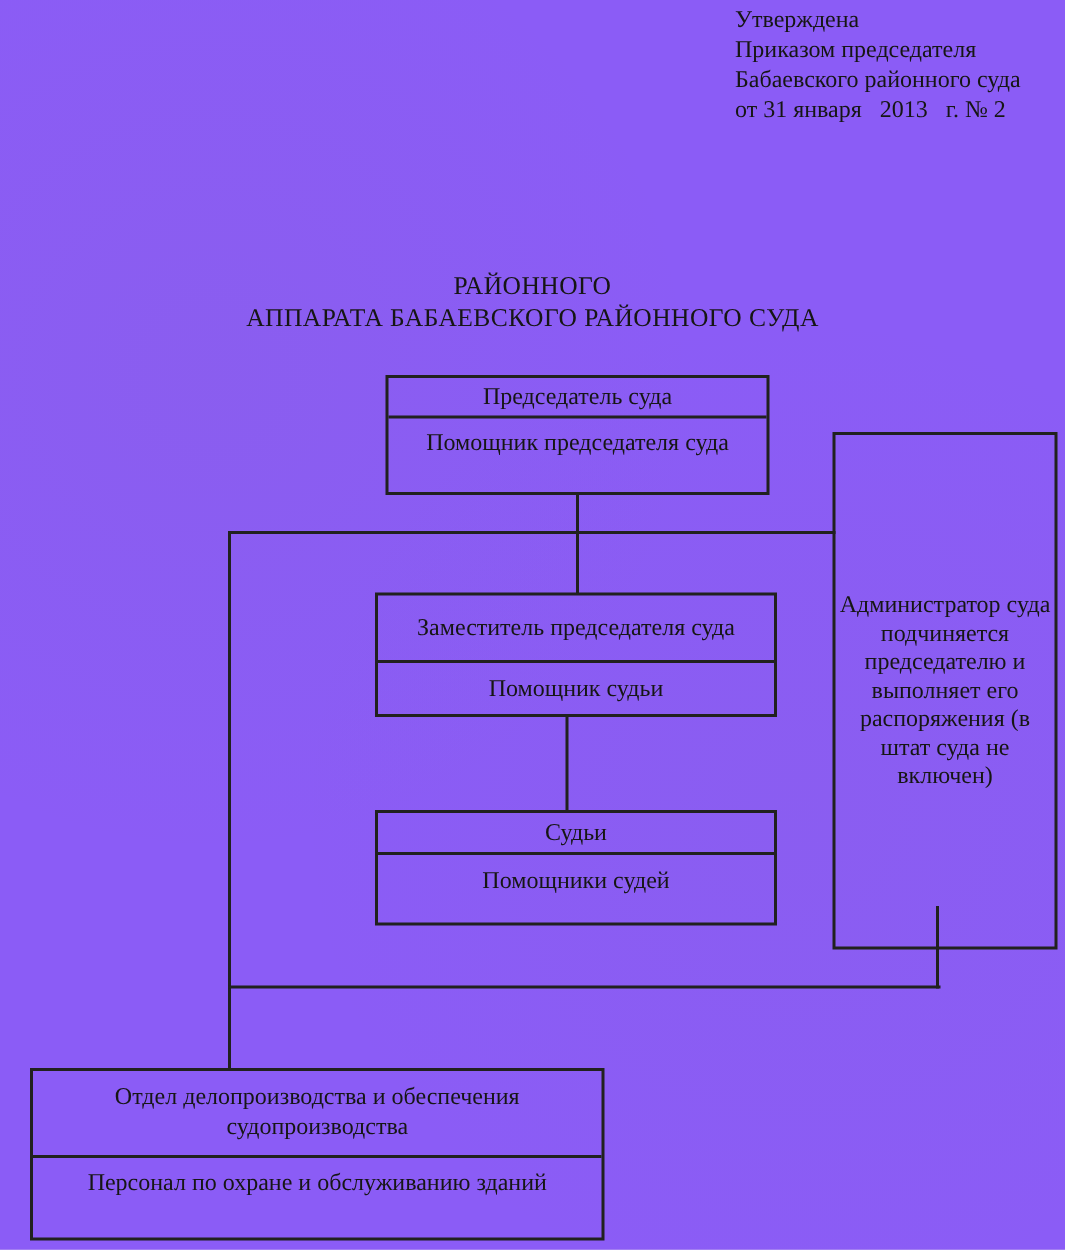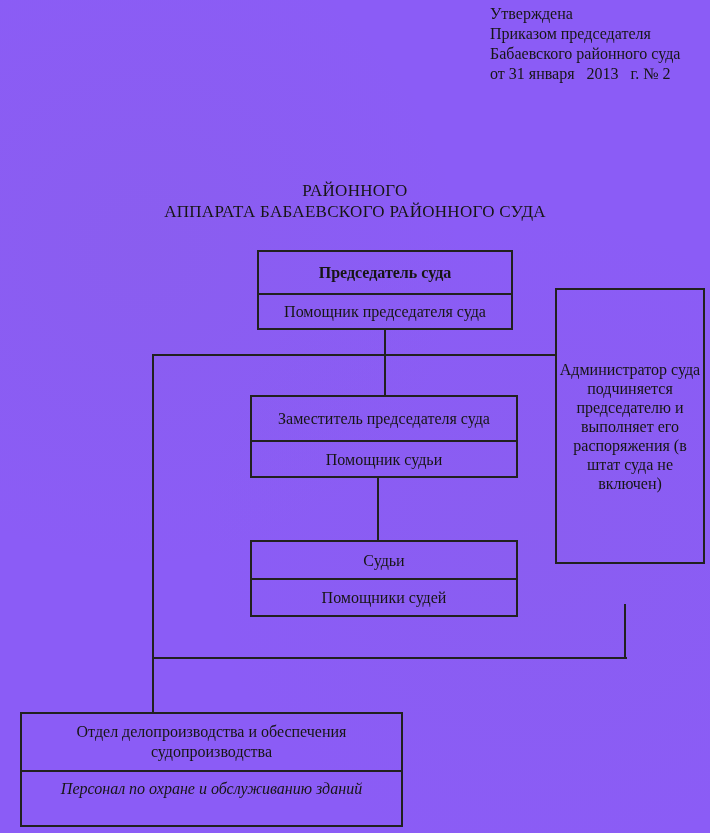--- a/index.html
+++ b/index.html
@@ -64,49 +64,48 @@
     align-items: center;
     justify-content: center;
     box-sizing: border-box;
     padding: 0 6px;
   }
   .node .cell.divided {
     border-bottom: 2px solid #21211f;
   }
 
   .node-chairman   { left: 257px; top: 250px; width: 256px; height: 80px; }
-  .node-chairman .cell.divided { height: 43px; font-weight: bold; }
+  .node-chairman .cell.divided { height: 27px; }
   .node-chairman .cell.lower   { height: 33px; }
 
   .node-deputy     { left: 250px; top: 395px; width: 268px; height: 83px; }
   .node-deputy .cell.divided { height: 45px; }
   .node-deputy .cell.lower   { height: 34px; }
 
   .node-judges     { left: 250px; top: 540px; width: 268px; height: 77px; }
-  .node-judges .cell.divided { height: 38px; }
+  .node-judges .cell.divided { height: 28px; }
   .node-judges .cell.lower   { height: 35px; }
 
   .node-admin {
-    left: 555px; top: 288px; width: 150px; height: 276px;
+    left: 555px; top: 288px; width: 150px; height: 345px;
     display: flex;
     align-items: center;
     justify-content: center;
     padding: 0 1px;
   }
   .node-admin .admin-text {
     line-height: 19px;
   }
 
   .node-office     { left: 20px; top: 712px; width: 383px; height: 115px; }
   .node-office .cell.divided { height: 58px; line-height: 20px; }
   .node-office .cell.lower {
     height: 53px;
     align-items: flex-start;
     padding-top: 7px;
-    font-style: italic;
   }
 
   .connector {
     position: absolute;
     background: #21211f;
   }
   .v-chairman-deputy { left: 384px; top: 330px; width: 2px; height: 66px; }
   .h-admin-branch    { left: 153px; top: 354px; width: 404px; height: 2px; }
   .v-left-trunk      { left: 152px; top: 354px; width: 2px; height: 360px; }
   .v-deputy-judges   { left: 377px; top: 477px; width: 2px; height: 64px; }

